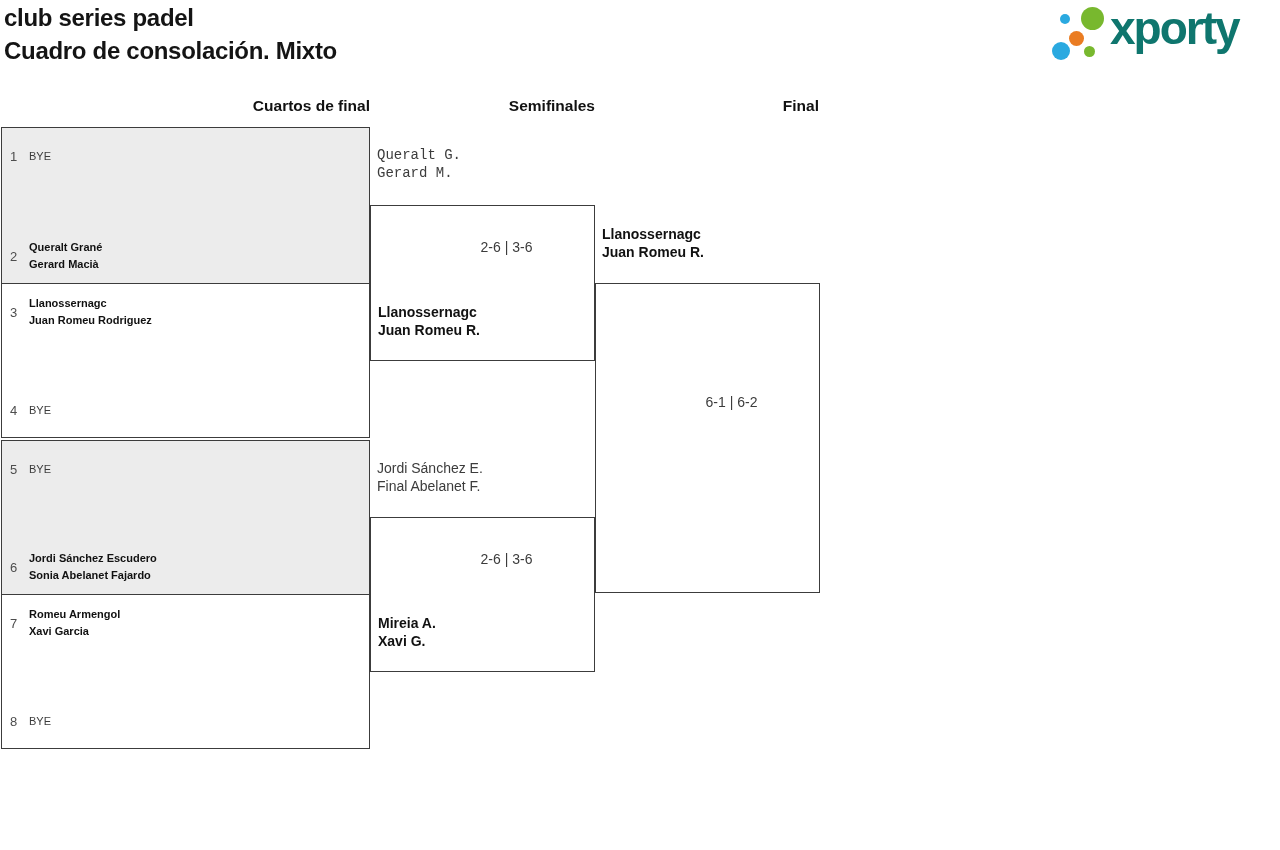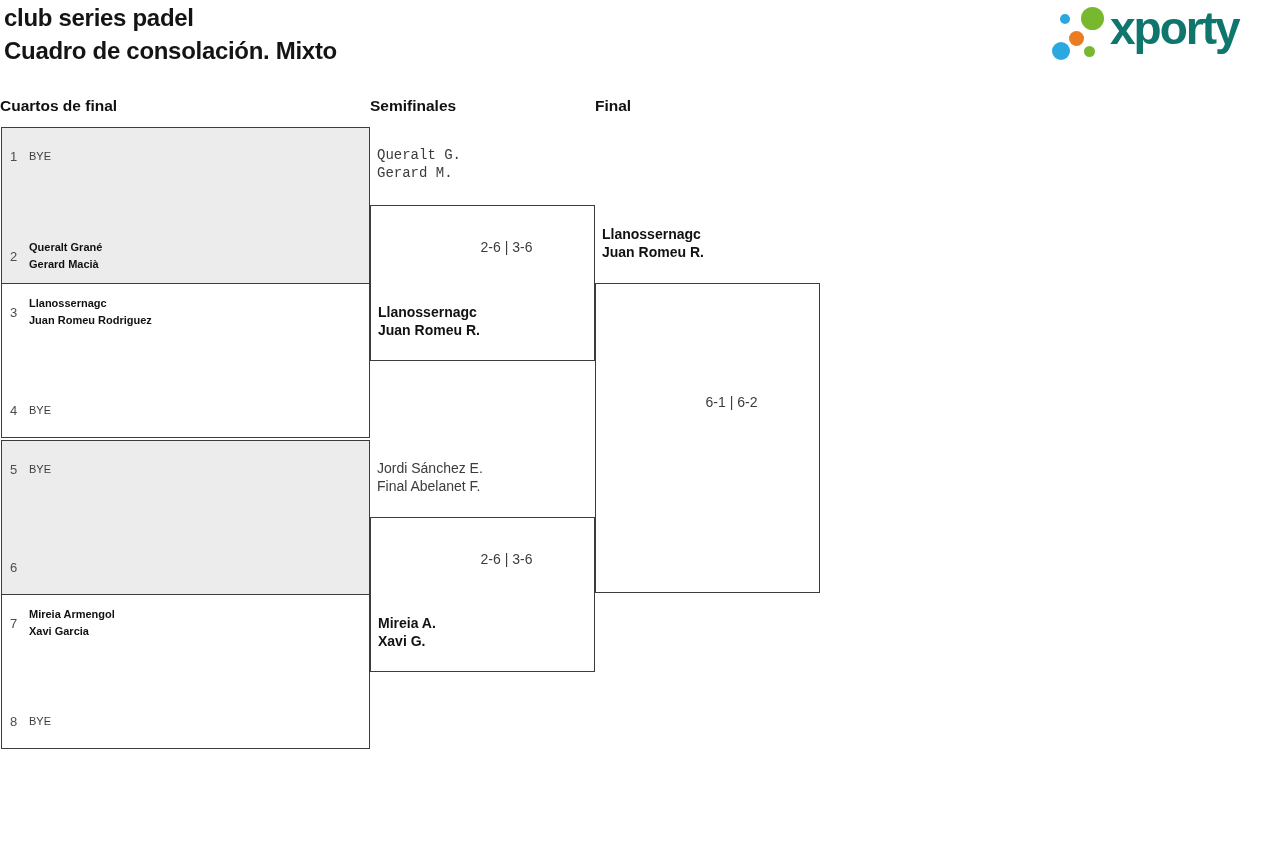--- a/index.html
+++ b/index.html
@@ -19,21 +19,21 @@
   .dot-blue-sm   { left:12px; top:14px; width:10px; height:10px; background:#2aa9e0; }
   .dot-green-lg  { left:33px; top:7px;  width:23px; height:23px; background:#78b82e; }
   .dot-orange    { left:21px; top:31px; width:15px; height:15px; background:#ea7c22; }
   .dot-blue-lg   { left:4px;  top:42px; width:18px; height:18px; background:#2aa9e0; }
   .dot-green-sm  { left:36px; top:46px; width:11px; height:11px; background:#78b82e; }
   .logo-text { position:absolute; left:62px; top:1px; font-size:46px; font-weight:bold;
                letter-spacing:-2px; color:#0f766e; }
 
   
   .round-h { position:absolute; top:97px; font-size:15.5px; font-weight:bold;
-             text-align:left; color:#111; }
+             text-align:right; color:#111; }
   .rh-1 { left:0;     width:370px; }
   .rh-2 { left:370px; width:225px; }
   .rh-3 { left:595px; width:224px; }
 
   
   .match { position:absolute; border:1px solid #3c3c3c; background:#ffffff; }
   .match.shaded { background:#ececec; }
   .qf  { left:1px;   width:369px; }
   .qf1 { top:127px; height:157px; }
   .qf2 { top:283px; height:155px; }
@@ -126,28 +126,32 @@
   <div class="match qf qf3 shaded">
     <div class="team-row t1">
       <span class="seed">5</span>
       <span class="names">
         <div>BYE</div>
         <div></div>
       </span>
     </div>
     <div class="team-row t2">
       <span class="seed">6</span>
+      <span class="names winner">
+        <div>Jordi Sánchez Escudero</div>
+        <div>Sonia Abelanet Fajardo</div>
+      </span>
     </div>
   </div>
 
   <div class="match qf qf4">
     <div class="team-row t1">
       <span class="seed">7</span>
       <span class="names winner">
-        <div>Mireia Armengol</div>
+        <div>Romeu Armengol</div>
         <div>Xavi Garcia</div>
       </span>
     </div>
     <div class="team-row t2">
       <span class="seed">8</span>
       <span class="names">
         <div>BYE</div>
         <div></div>
       </span>
     </div>

